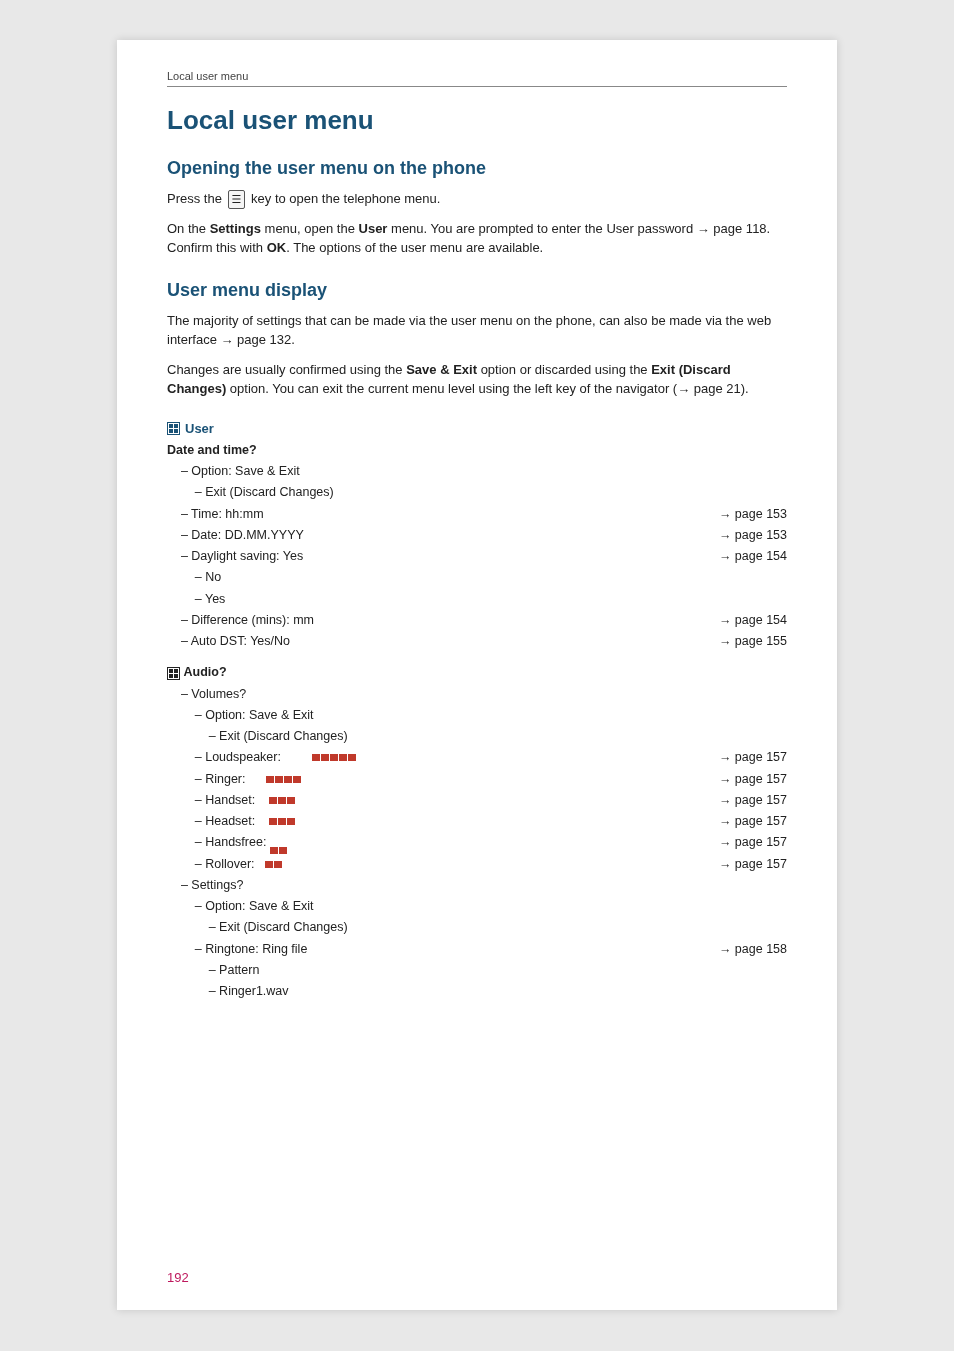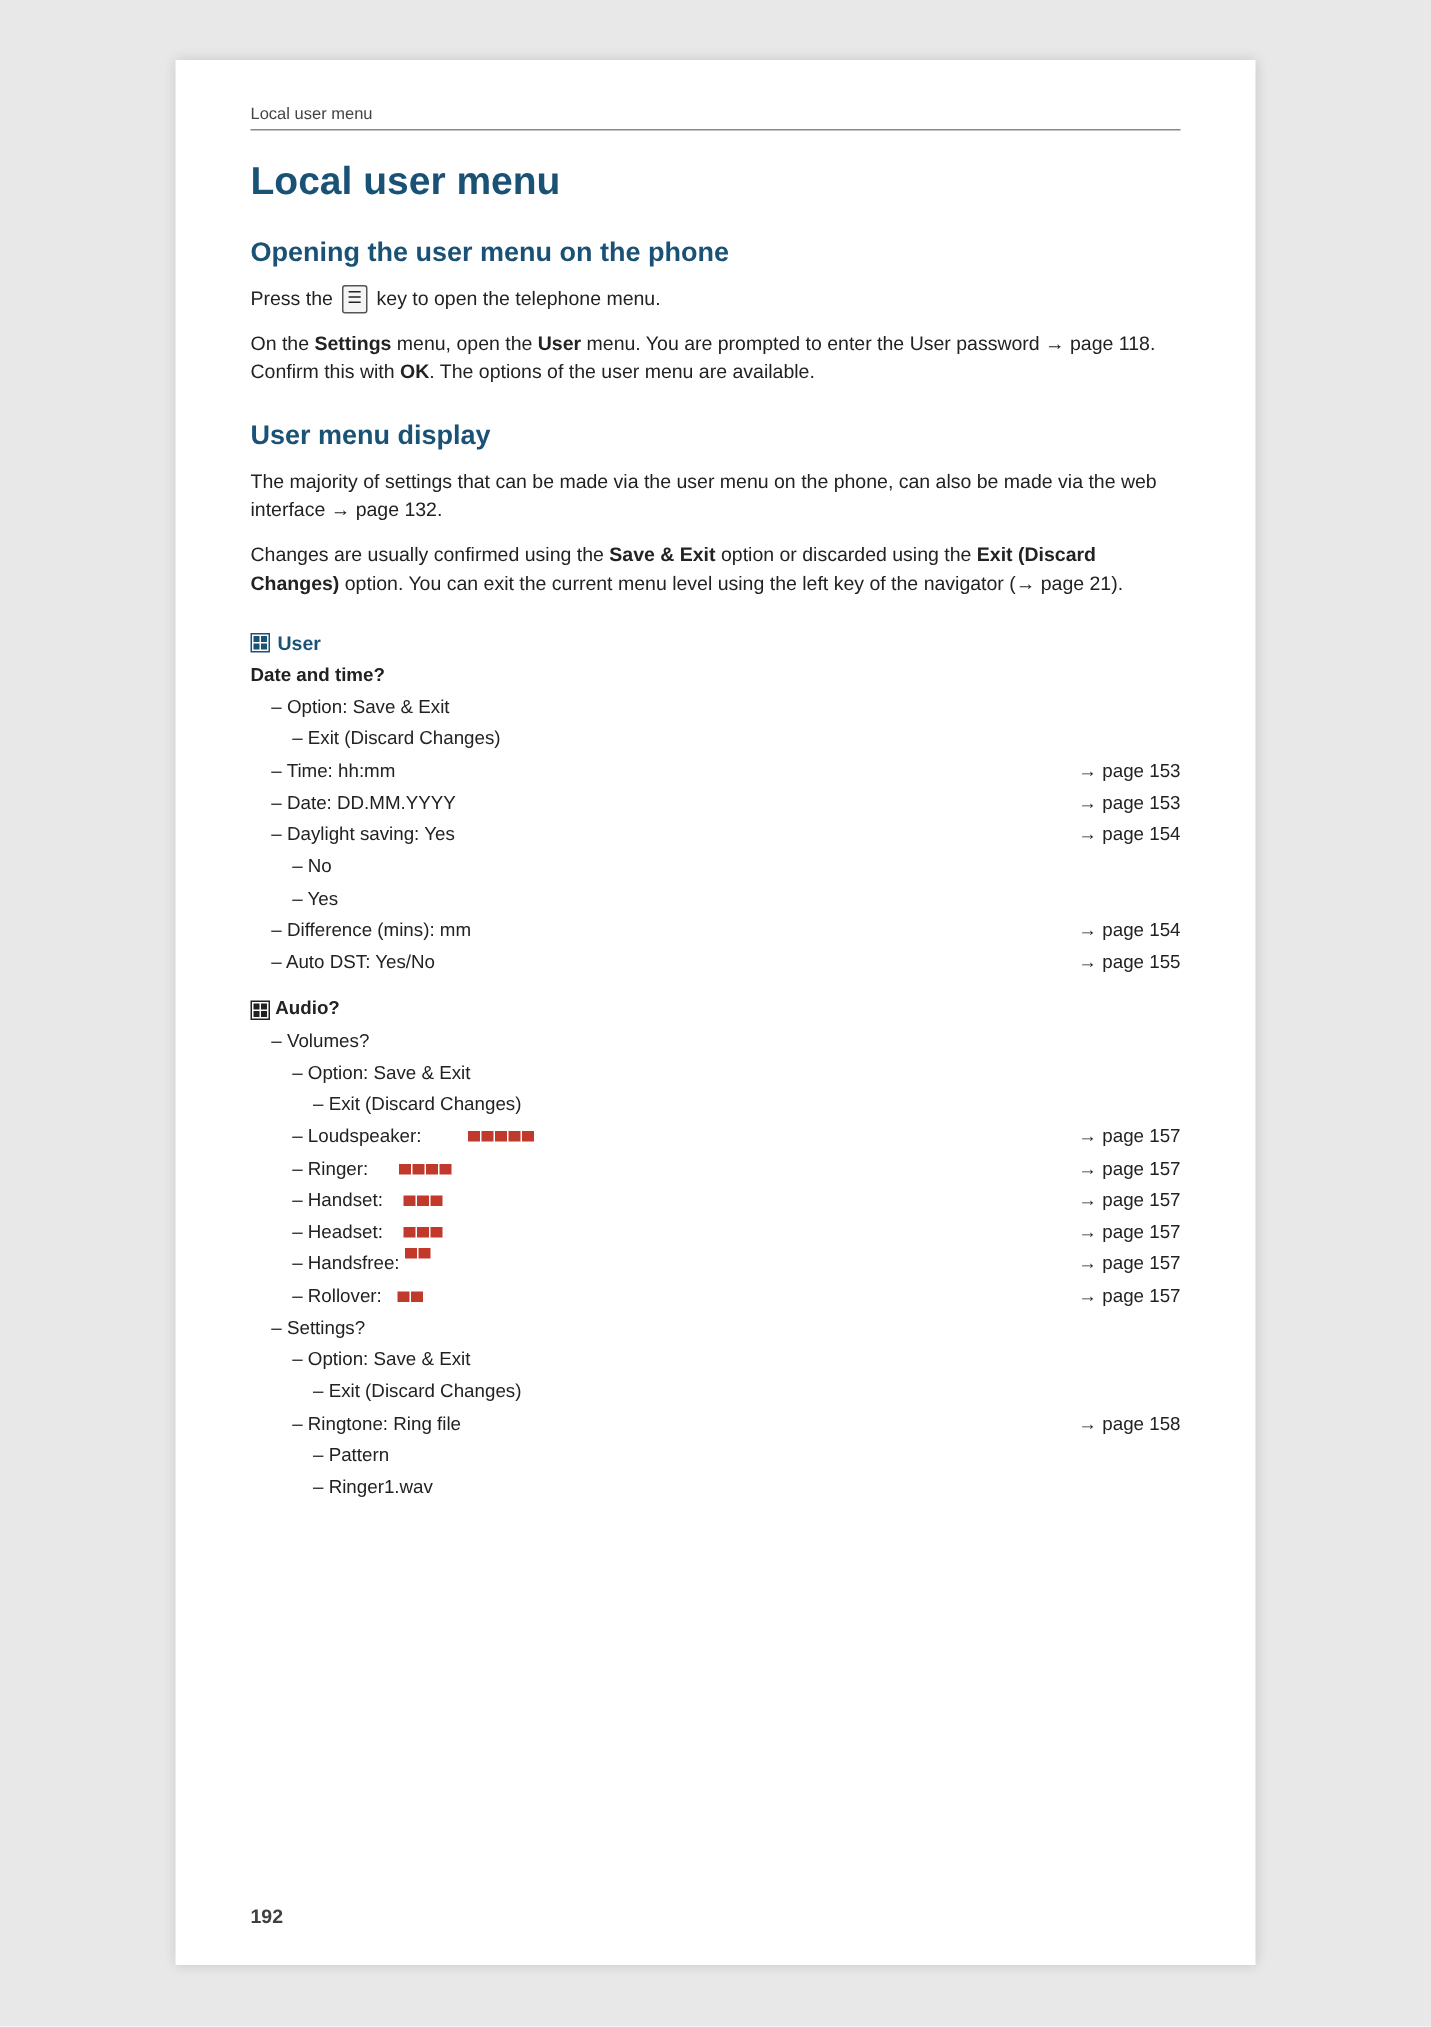--- a/index.html
+++ b/index.html
@@ -91,22 +91,22 @@
     .page-ref {
       color: #222;
       font-size: 12.5px;
     }
 
     .page-num {
       position: absolute;
       bottom: 25px;
       left: 50px;
       font-size: 13px;
-      font-weight: bold;
-      color: #404040;
+      font-weight: normal;
+      color: #be185d;
     }
 
     .phone-key {
       display: inline-block;
       border: 1px solid #555;
       border-radius: 2px;
       padding: 0 3px;
       font-size: 11px;
       vertical-align: middle;
       margin: 0 2px;
@@ -269,21 +269,21 @@
           <span style="display:inline-flex;gap:1px;align-items:center;">
             <span style="width:8px;height:7px;background:#c0392b;display:inline-block;"></span>
             <span style="width:8px;height:7px;background:#c0392b;display:inline-block;"></span>
             <span style="width:8px;height:7px;background:#c0392b;display:inline-block;"></span>
           </span>
         </div>
         <div class="right page-ref">→ page 157</div>
       </div>
 
       <div class="menu-row">
-        <div class="left" style="display:flex;align-items:flex-start;">
+        <div class="left" style="display:flex;align-items:flex-end;">
           <span>&nbsp;&nbsp;&nbsp;&nbsp;&nbsp;&nbsp;&nbsp;&nbsp;– Handsfree:&nbsp;</span>
           <span style="display:inline-flex;gap:1px;align-items:center;">
             <span style="width:8px;height:7px;background:#c0392b;display:inline-block;"></span>
             <span style="width:8px;height:7px;background:#c0392b;display:inline-block;"></span>
           </span>
         </div>
         <div class="right page-ref">→ page 157</div>
       </div>
 
       <div class="menu-row">

